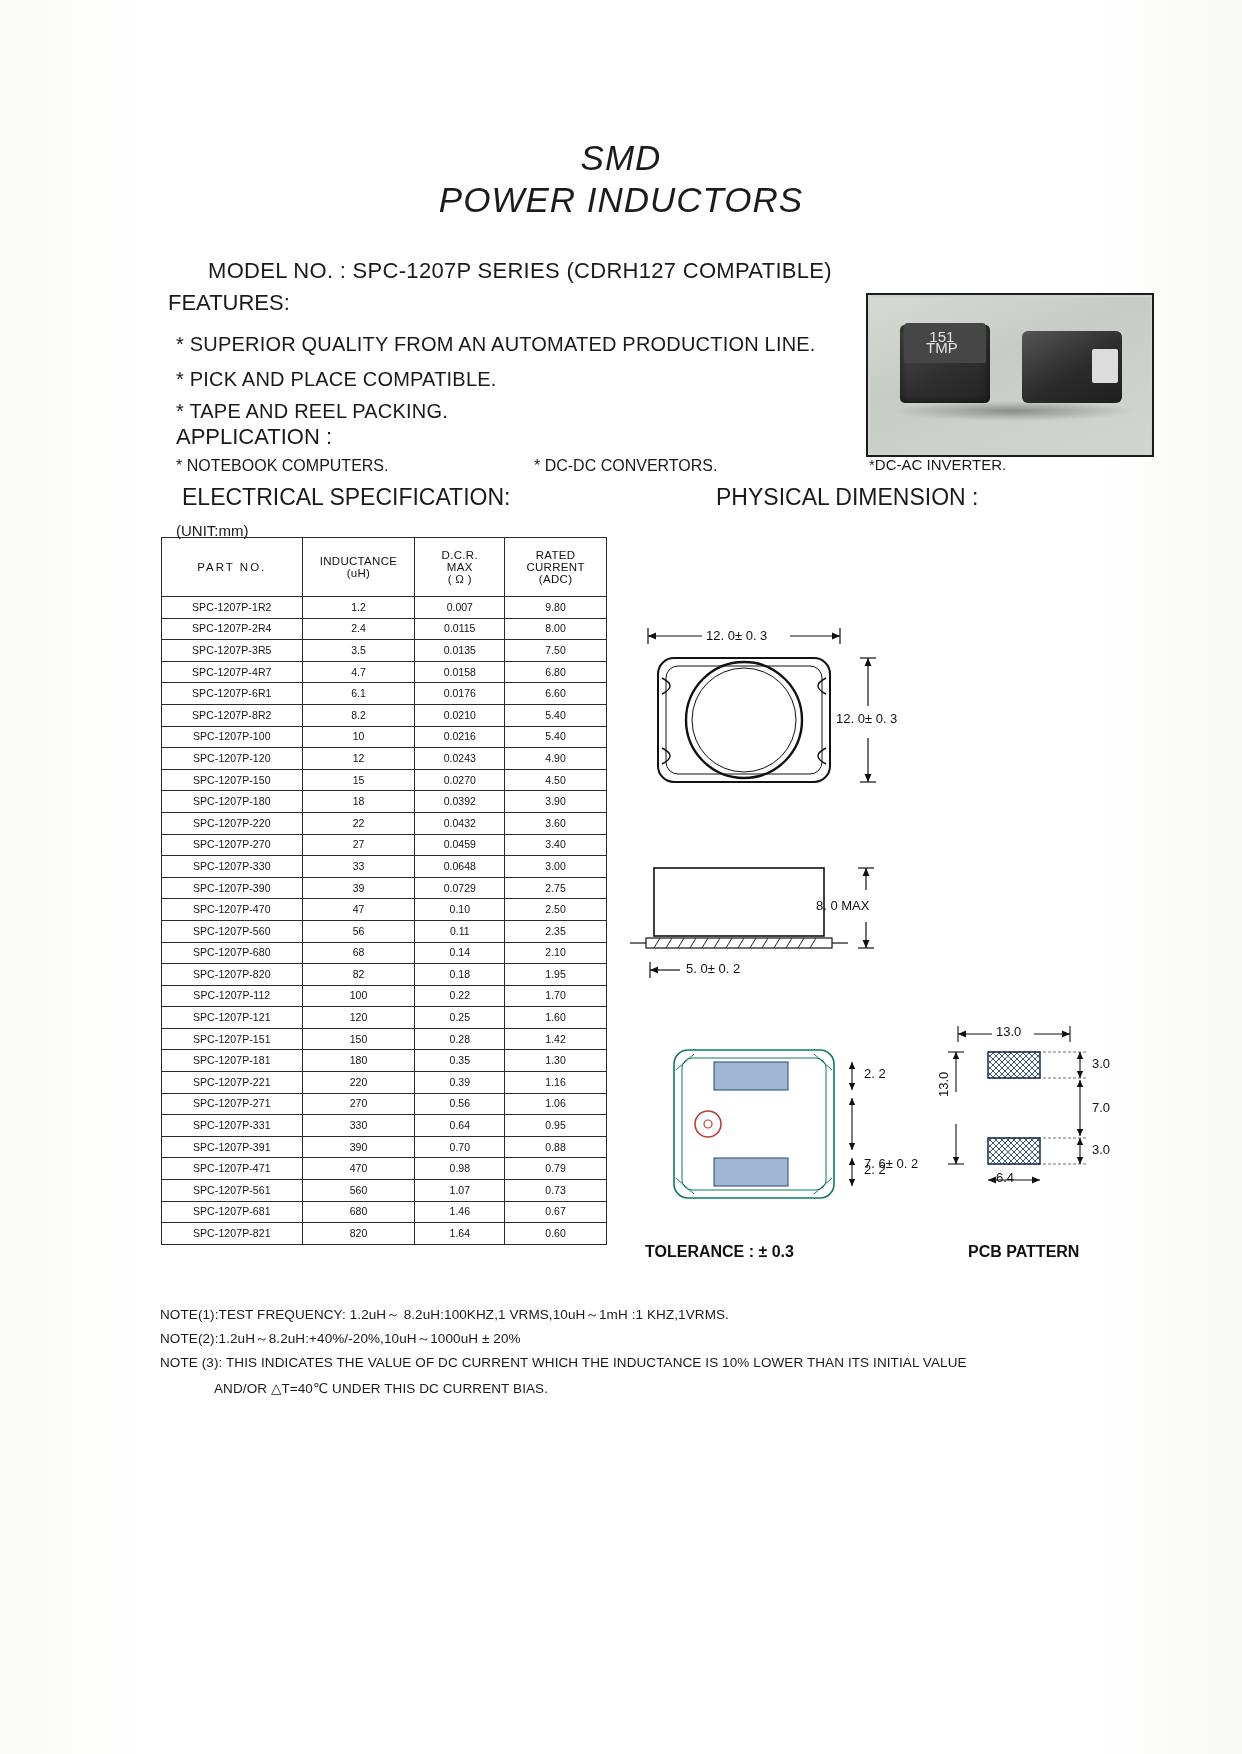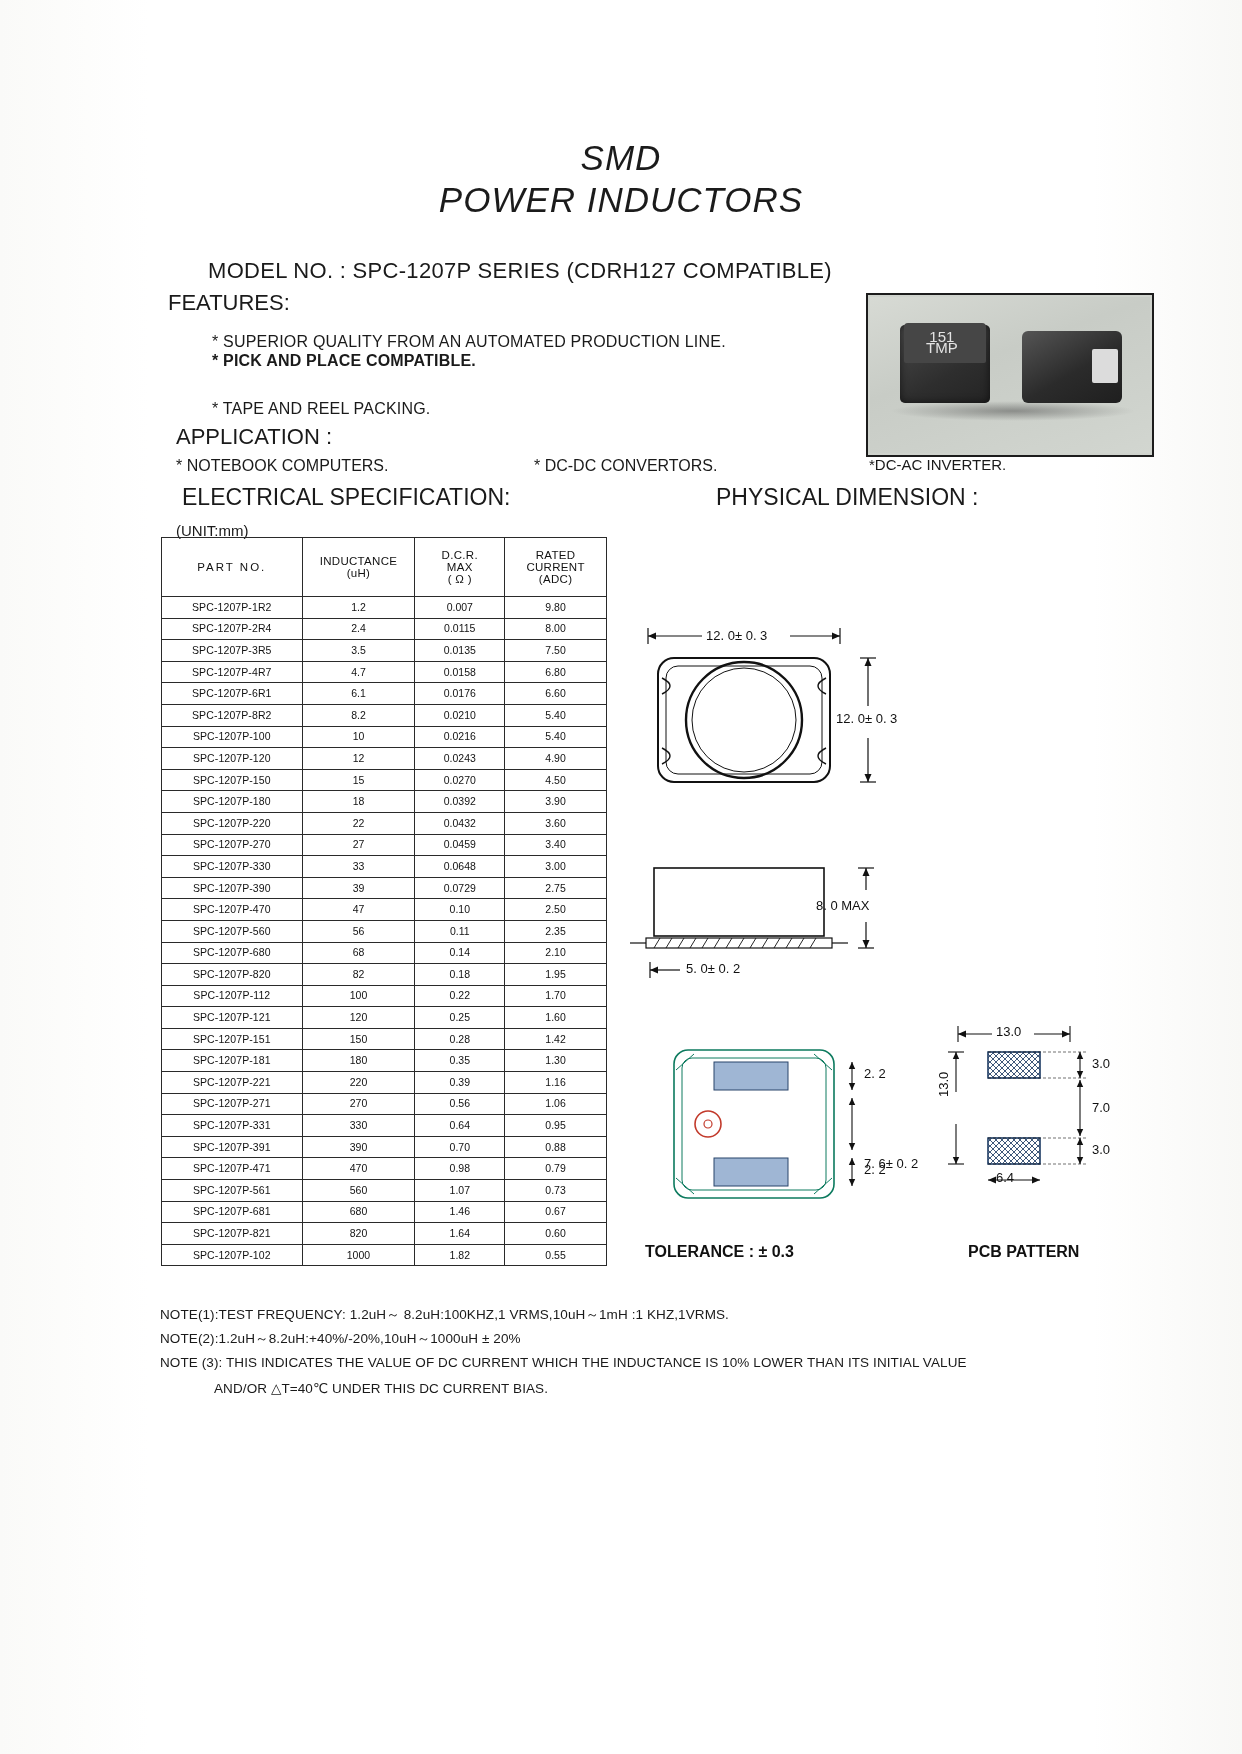--- a/index.html
+++ b/index.html
@@ -58,26 +58,25 @@
     letter-spacing: 0.3px;
     margin-left: 40px;
   }
   #features-label {
     left: 168px;
     top: 290px;
     font-size: 22px;
   }
   .feature-item {
     left: 176px;
-    font-size: 16px;
+    font-size: 20px;
     letter-spacing: 0.2px;
-    margin-left: 36px;
   }
   #feature-0 { top: 333px; }
-  #feature-1 { top: 352px; font-weight: bold; }
+  #feature-1 { top: 368px; }
   #feature-2 { top: 400px; }
   #application-label {
     left: 176px;
     top: 424px;
     font-size: 22px;
   }
   #app-0 { left: 176px; top: 457px; font-size: 16px; }
   #app-1 { left: 534px; top: 457px; font-size: 16px; }
   #app-2 { left: 869px; top: 456px; font-size: 15px; }
   #elec-spec-label {
@@ -465,26 +464,20 @@
           <td>680</td>
           <td>1.46</td>
           <td>0.67</td>
         </tr>
         <tr>
           <td class="part">SPC-1207P-821</td>
           <td>820</td>
           <td>1.64</td>
           <td>0.60</td>
         </tr>
-        <tr>
-          <td class="part">SPC-1207P-102</td>
-          <td>1000</td>
-          <td>1.82</td>
-          <td>0.55</td>
-        </tr>
       </tbody>
   </table>
 
   <div class="note" id="note-1">NOTE(1):TEST FREQUENCY: 1.2uH～  8.2uH:100KHZ,1 VRMS,10uH～1mH :1 KHZ,1VRMS.</div>
   <div class="note" id="note-2">NOTE(2):1.2uH～8.2uH:+40%/-20%,10uH～1000uH ± 20%</div>
   <div class="note" id="note-3">NOTE (3): THIS INDICATES THE VALUE OF DC CURRENT WHICH THE INDUCTANCE IS 10% LOWER THAN ITS INITIAL VALUE</div>
   <div class="note" id="note-3b">AND/OR  △T=40℃  UNDER THIS DC CURRENT BIAS.</div>
 
   <div class="draw" style="left:640px; top:620px;">
     <svg width="250" height="180" viewBox="0 0 250 180">

